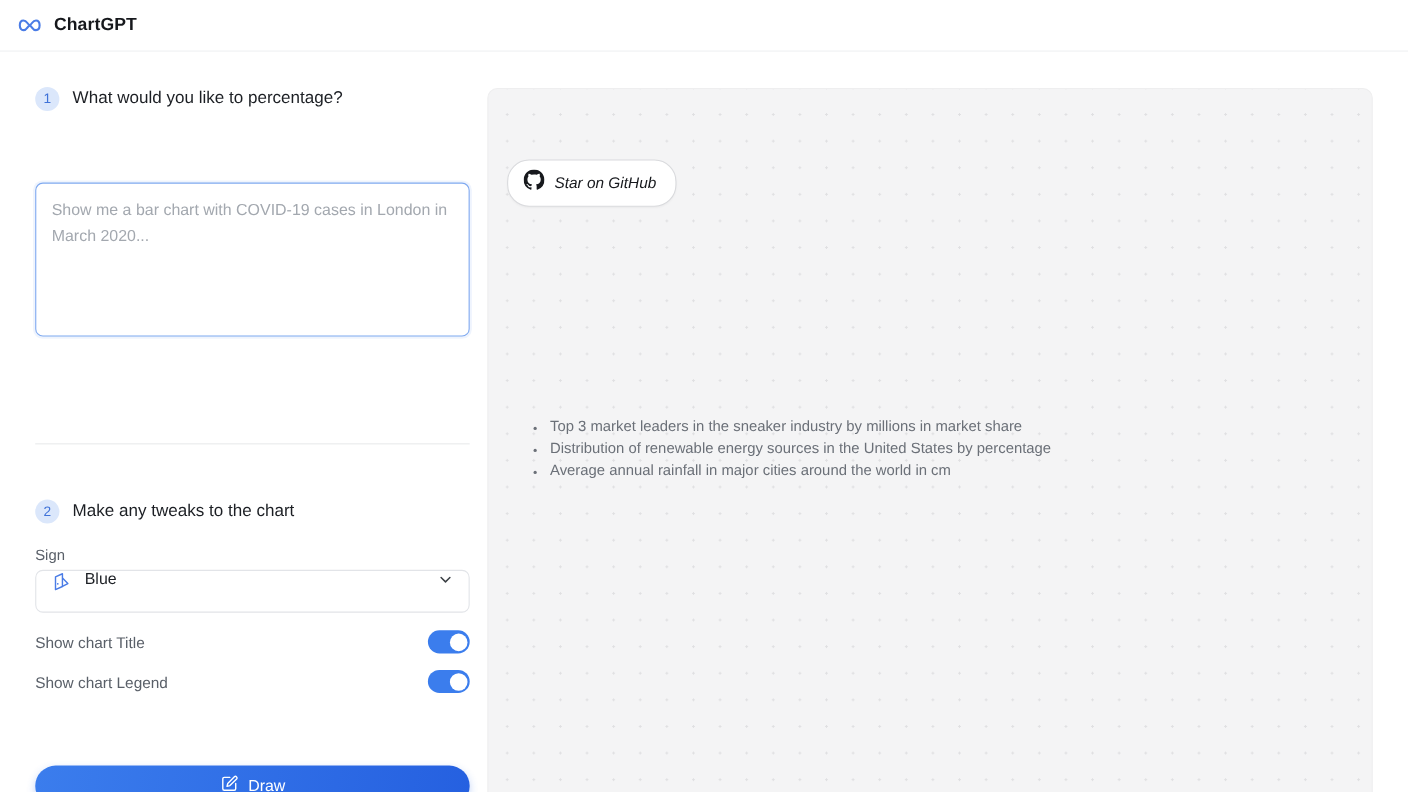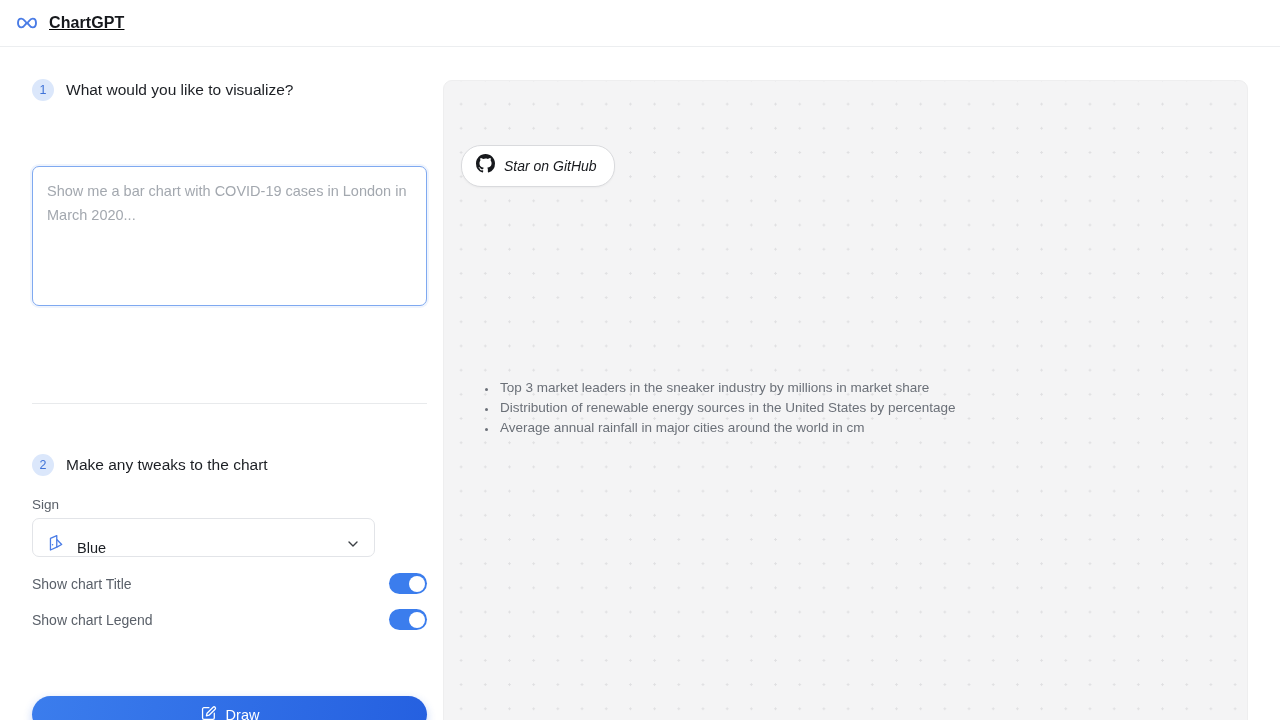--- a/index.html
+++ b/index.html
@@ -14,21 +14,21 @@
 
   
   .header {
     position: absolute; top: 0; left: 0;
     width: 1280px; height: 47px;
     background: #ffffff;
     border-bottom: 1px solid #eceef0;
     display: flex; align-items: center;
     padding: 0 16px 0 14px;
   }
-  .brand { display: flex; align-items: center; gap: 9px; text-decoration: underline; }
+  .brand { display: flex; align-items: center; gap: 9px; }
   .brand-logo { width: 26px; height: 26px; display: block; flex: none; }
   .brand-name {
     font-size: 16px; font-weight: 700; color: #16181c;
     letter-spacing: .1px; font-family: "Liberation Sans", sans-serif;
   }
   .header-right {
     margin-left: auto; display: flex; align-items: center; gap: 12px;
   }
   .credits-pill {
     background: #f1f2f4; color: #3d4148;
@@ -102,24 +102,24 @@
   }
 
   #step2-head { position: absolute; top: 407px; left: 0; }
 
   .field-label {
     position: absolute; left: 32px; top: 450px;
     font-size: 13.5px; color: #5a6069;
   }
   .color-select {
     position: absolute; top: 471px; left: 32px;
-    width: 343px; height: 39px;
+    width: 395px; height: 39px;
     border: 1px solid #e2e4e8; border-radius: 7px;
     background: #ffffff;
-    display: flex; align-items: flex-end;
+    display: flex; align-items: flex-start;
     padding: 0 13px 0 14px; cursor: pointer;
   }
   .color-select .swatch-icon { flex: none; margin-right: 11px; }
   .color-select .value { font-size: 14.5px; color: #1c1f24; }
   .color-select .chev { margin-left: auto; }
 
   .toggle-row {
     position: absolute; left: 32px; width: 395px;
     display: flex; align-items: center;
   }
@@ -199,21 +199,21 @@
   </div>
 
 </div>
 
 <div class="main">
 
   <div class="left-panel">
 
     <div class="step-head" id="step1-head">
       <span class="step-badge">1</span>
-      <span class="step-title">What would you like to visualize?</span>
+      <span class="step-title">What would you like to percentage?</span>
     </div>
 
     <textarea class="prompt-box" placeholder="Show me a bar chart with COVID-19 cases in London in March 2020..." style=""></textarea>
 
 
     <div class="divider"></div>
 
     <div class="step-head" id="step2-head">
       <span class="step-badge">2</span>
       <span class="step-title">Make any tweaks to the chart</span>

